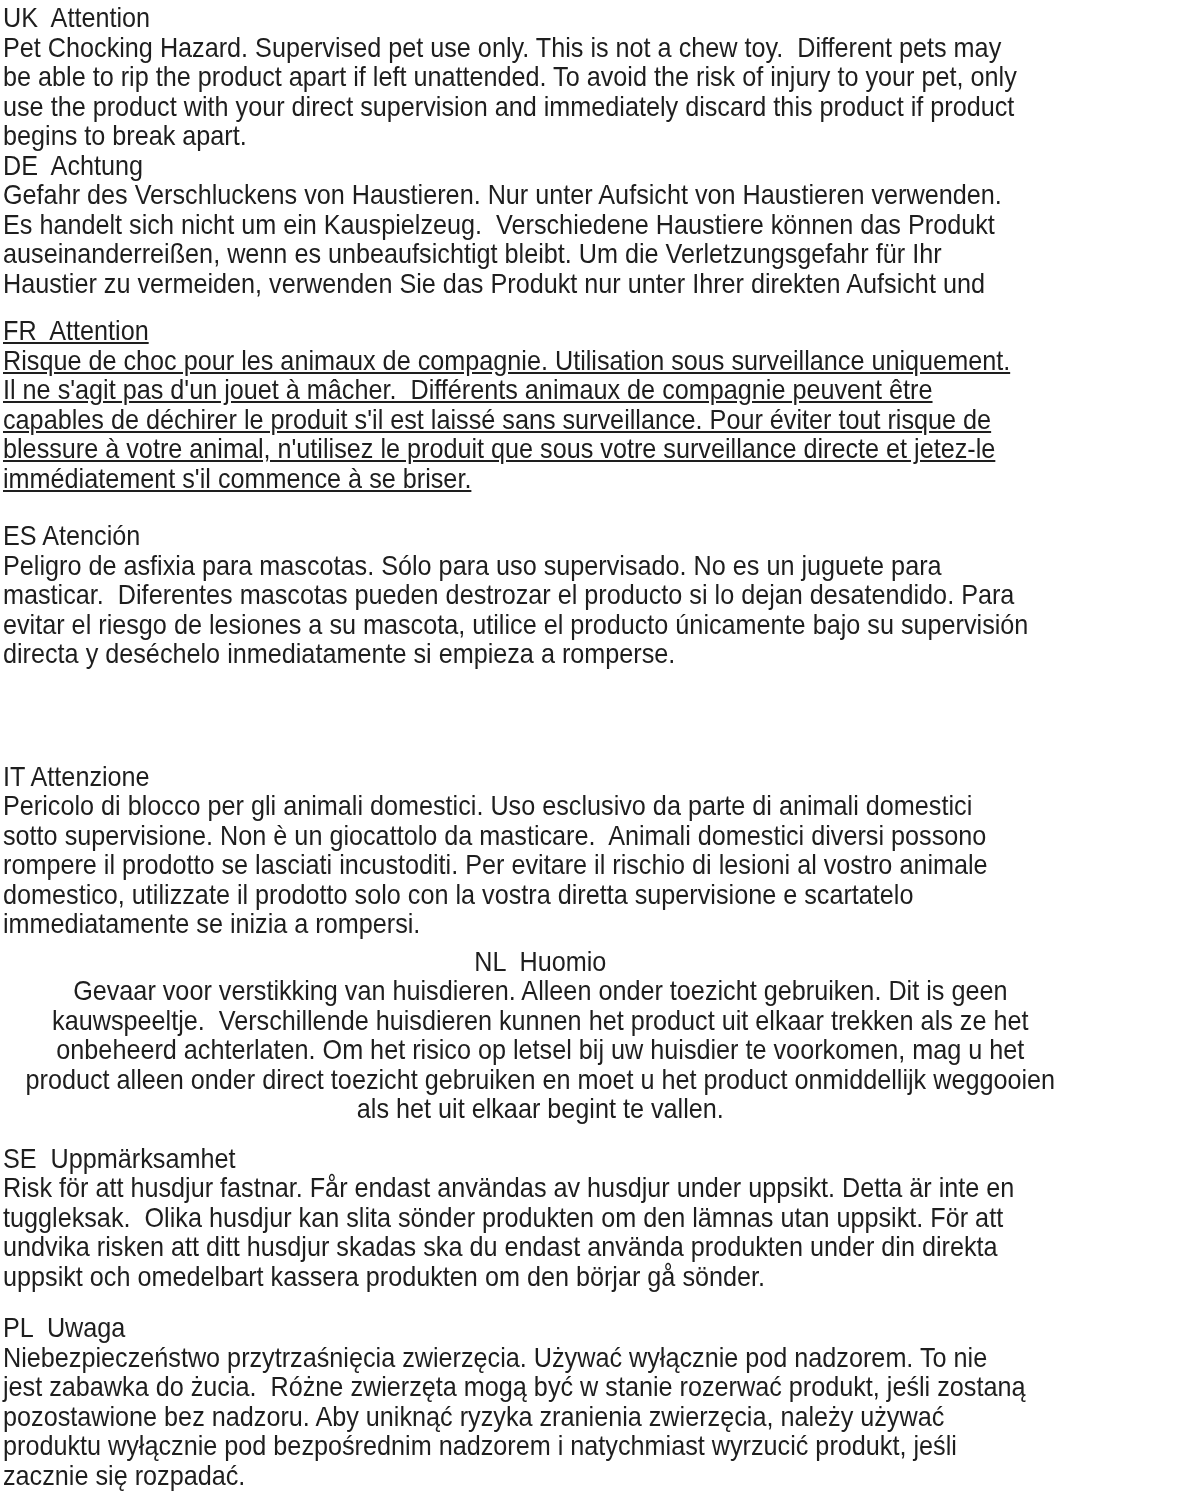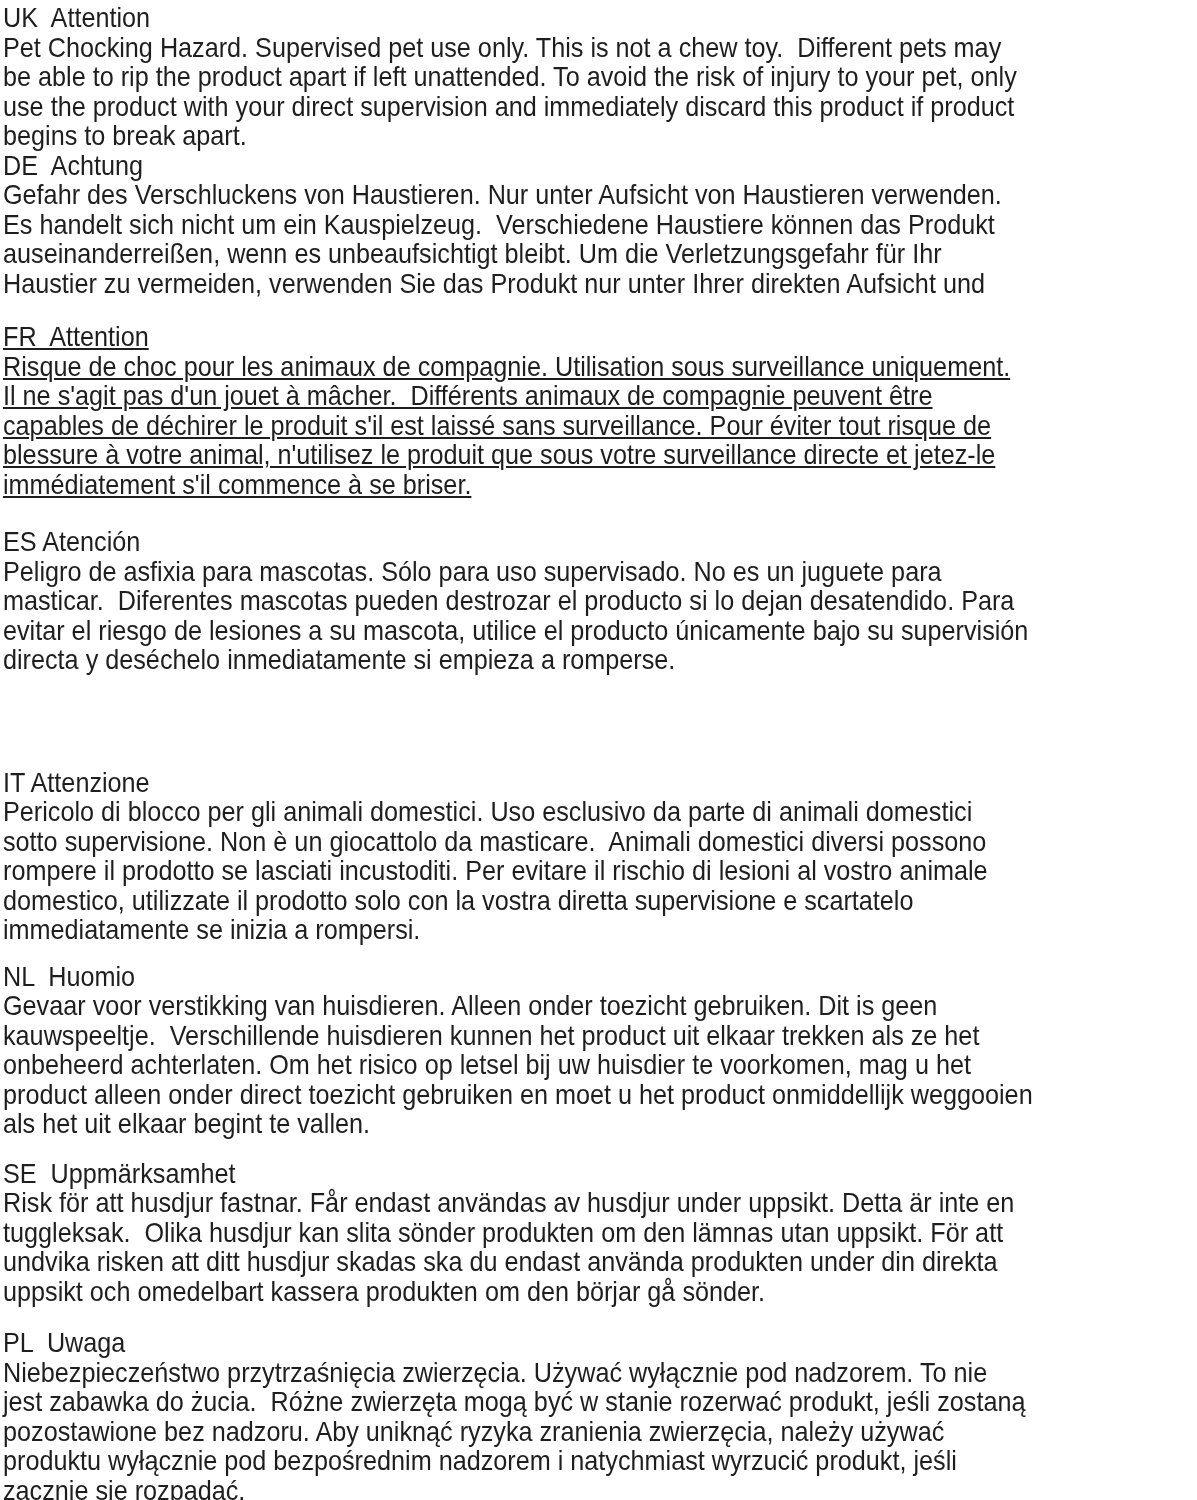--- a/index.html
+++ b/index.html
@@ -21,25 +21,25 @@
     font-size: 28px;
     line-height: 29.5px;
     white-space: pre;          
     transform: scaleX(0.9);    
     transform-origin: 0 50%;
     font-weight: 400;
     letter-spacing: 0;
   }
   .section { margin: 0; }
   .sec-uk { }
-  .sec-de { margin-bottom: 24px; }
+  .sec-de { margin-bottom: 18px; }
   .sec-fr { margin-bottom: 7px; text-decoration: underline;  }
   .sec-es { margin-bottom: 93px; margin-top: 28px; }
-  .sec-it { margin-bottom: 17px; }
-  .sec-nl { margin-bottom: 20px; }
+  .sec-it { margin-bottom: 8px; }
+  .sec-nl { margin-bottom: 20px; text-align: center; }
   .sec-se { margin-bottom: 22px; margin-top: 16px; }
   .sec-pl { margin-bottom: 0;    }
 </style>
 </head>
 <body>
 
 <div class="doc">
 
   <div class="section sec-uk">
     <div class="line">UK  Attention</div>

